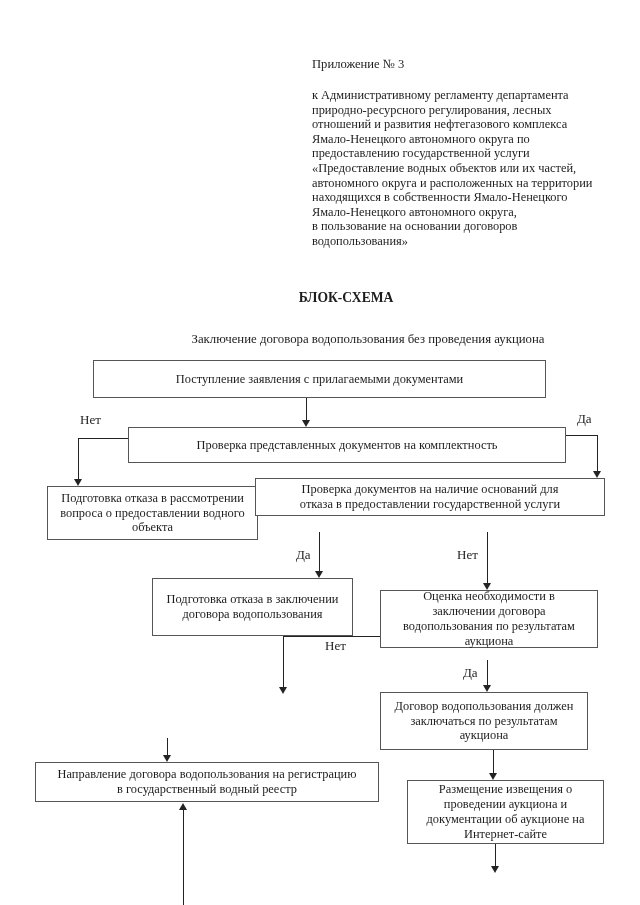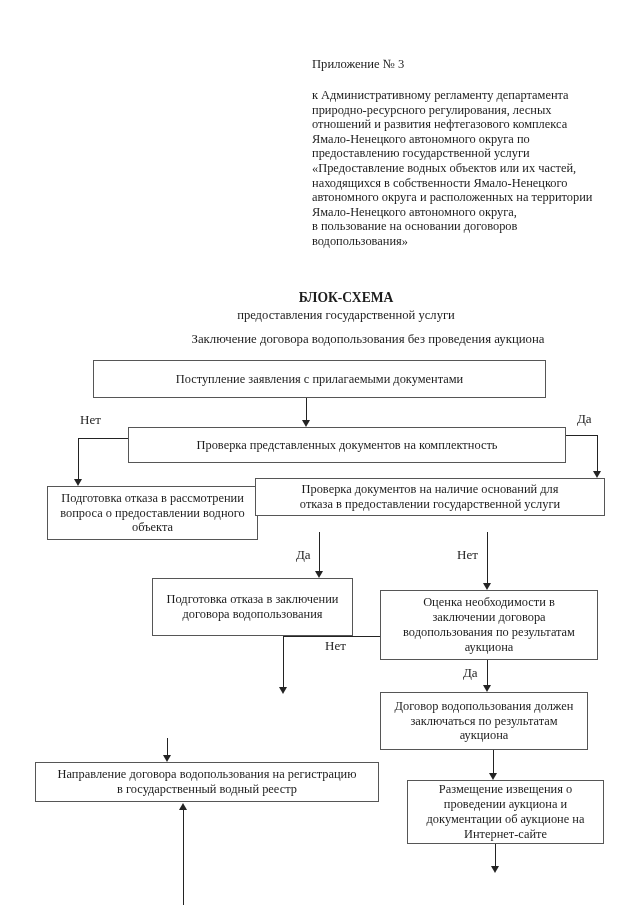--- a/index.html
+++ b/index.html
@@ -39,30 +39,29 @@
 <div id="page">
 
   <div class="appendix">Приложение № 3</div>
   <div class="reg">
     <div>к Административному регламенту департамента</div>
     <div>природно-ресурсного регулирования, лесных</div>
     <div>отношений и развития нефтегазового комплекса</div>
     <div>Ямало-Ненецкого автономного округа по</div>
     <div>предоставлению государственной услуги</div>
     <div>«Предоставление водных объектов или их частей,</div>
+    <div>автономного округа и расположенных на территории</div>
     <div>находящихся в собственности Ямало-Ненецкого</div>
-    <div>автономного округа и расположенных на территории</div>
     <div>Ямало-Ненецкого автономного округа,</div>
     <div>в пользование на основании договоров</div>
     <div>водопользования»</div>
   </div>
 
   <div class="title-block">
     <div class="doc-title">БЛОК-СХЕМА</div>
-    <div class="doc-subtitle">предоставления государственной услуги</div>
   </div>
   <div class="section-heading">Заключение договора водопользования без проведения аукциона</div>
 
   <div class="node" style="left:93px;top:360px;width:453px;height:38px">
     <div class="nl">Поступление заявления с прилагаемыми документами</div>
   </div>
 
   <div class="node" style="left:128px;top:427px;width:438px;height:36px">
     <div class="nl">Проверка представленных документов на комплектность</div>
   </div>
@@ -76,21 +75,21 @@
   <div class="node" style="left:255px;top:478px;width:350px;height:38px">
     <div class="nl">Проверка документов на наличие оснований для</div>
     <div class="nl">отказа в предоставлении государственной услуги</div>
   </div>
 
   <div class="node" style="left:152px;top:578px;width:201px;height:58px">
     <div class="nl">Подготовка отказа в заключении</div>
     <div class="nl">договора водопользования</div>
   </div>
 
-  <div class="node" style="left:380px;top:590px;width:218px;height:70px">
+  <div class="node" style="left:380px;top:590px;width:218px;height:58px">
     <div class="nl">Оценка необходимости в</div>
     <div class="nl">заключении договора</div>
     <div class="nl">водопользования по результатам</div>
     <div class="nl">аукциона</div>
   </div>
 
 
   <div class="node" style="left:380px;top:692px;width:208px;height:58px">
     <div class="nl">Договор водопользования должен</div>
     <div class="nl">заключаться по результатам</div>

